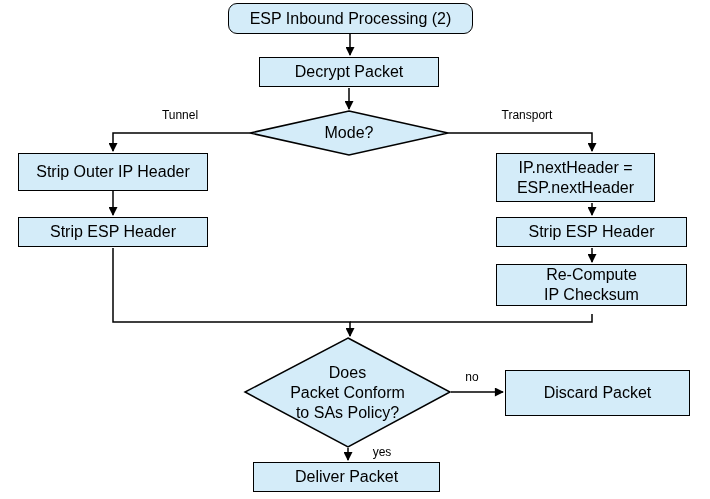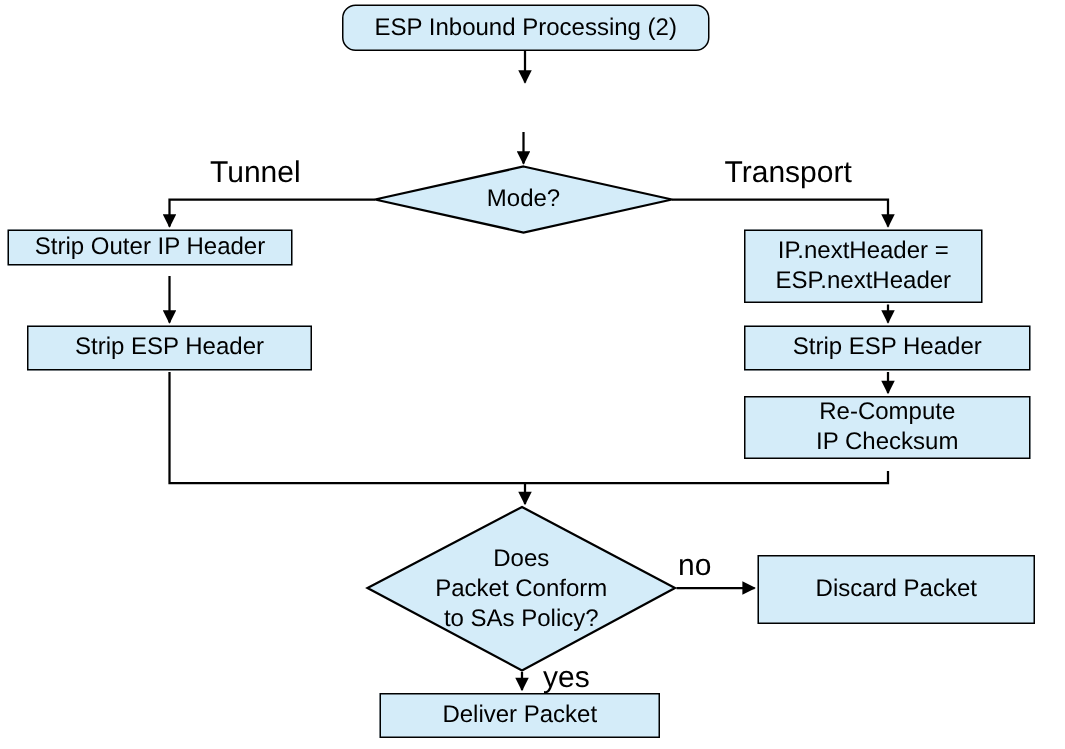--- a/index.html
+++ b/index.html
@@ -45,23 +45,23 @@
     display: flex;
     align-items: center;
     justify-content: center;
     text-align: center;
     font-size: 16px;
     line-height: 20px;
     white-space: pre-line;
   }
   .elabel {
     position: absolute;
-    font-size: 20px;
+    font-size: 12px;
     line-height: 18px;
-    text-align: left;
+    text-align: center;
   }
 </style>
 </head>
 <body>
 
 <div class="canvas">
 
   <svg class="layer" width="710" height="499" viewBox="0 0 710 499">
     <defs>
       <marker id="arrow" viewBox="0 0 10 10" refX="9" refY="5" markerWidth="10" markerHeight="9" markerUnits="userSpaceOnUse" orient="auto">
@@ -80,22 +80,23 @@
     <path d="M592,314 L592,322 L350,322"></path>
     <path d="M451,392 L503,392" marker-end="url(#arrow)"></path>
     <path d="M348,448 L348,460" marker-end="url(#arrow)"></path>
 
     <polygon points="349,111 448,133 349,155 250,133" fill="#d4ecf9"></polygon>
     <polygon points="348,338 450,392 348,447 245,392" fill="#d4ecf9"></polygon>
   </svg>
 
   <div class="node rounded" style="left:228px;top:3px;width:245px;height:31px">ESP Inbound Processing (2)</div>
 
+  <div class="node" style="left:259px;top:57px;width:180px;height:30px">Decrypt Packet</div>
 
-  <div class="node" style="left:5px;top:153px;width:190px;height:24px">Strip Outer IP Header</div>
+  <div class="node" style="left:18px;top:153px;width:190px;height:38px">Strip Outer IP Header</div>
 
   <div class="node" style="left:18px;top:217px;width:190px;height:30px">Strip ESP Header</div>
 
   <div class="node" style="left:496px;top:153px;width:159px;height:49px">IP.nextHeader =
 ESP.nextHeader</div>
 
   <div class="node" style="left:496px;top:217px;width:191px;height:30px">Strip ESP Header</div>
 
   <div class="node" style="left:496px;top:264px;width:191px;height:42px">Re-Compute
 IP Checksum</div>

